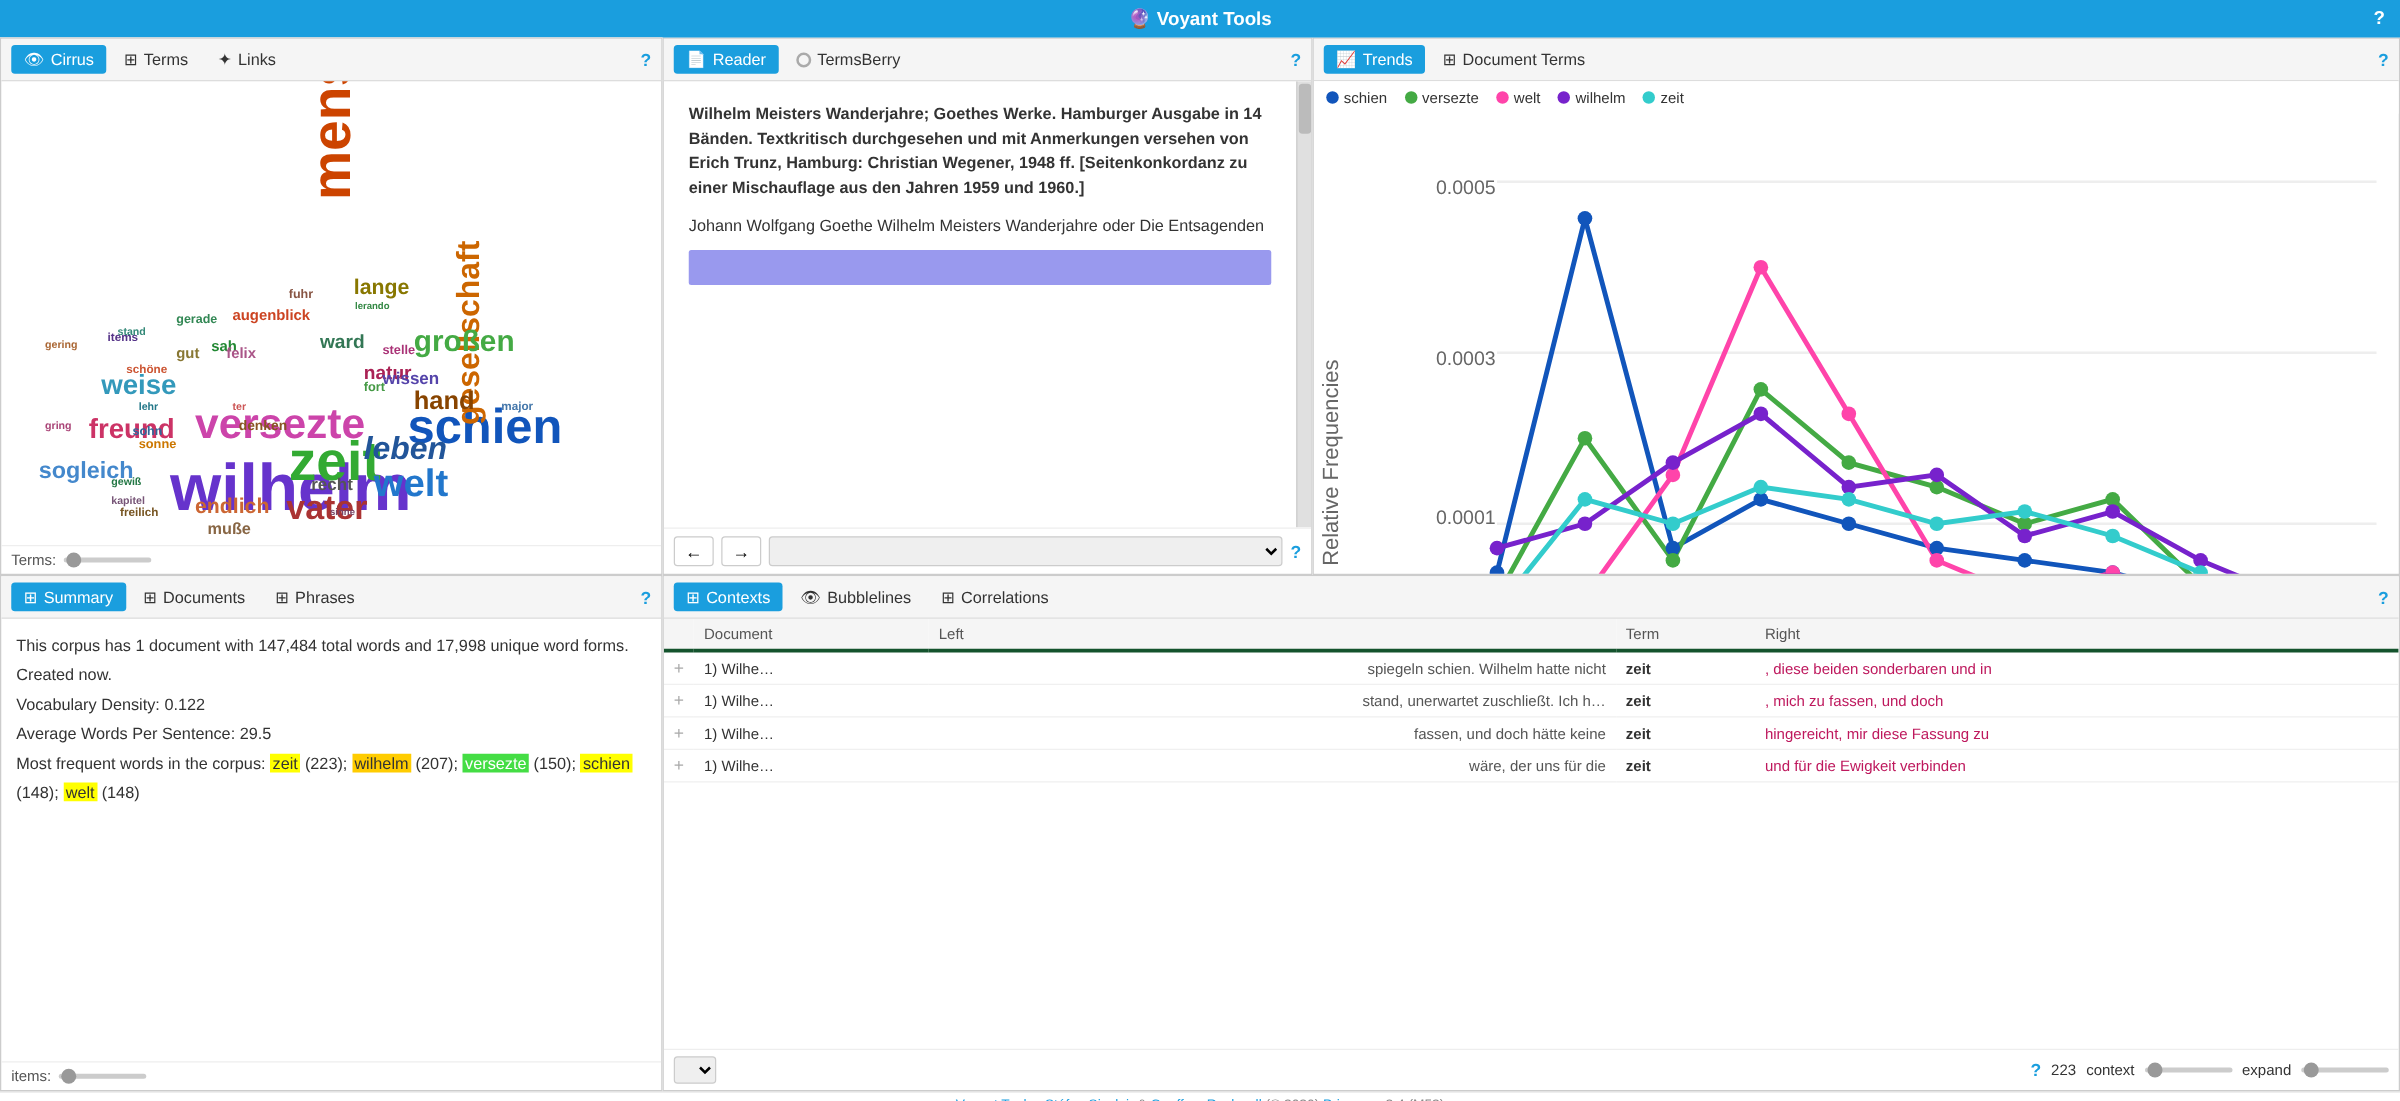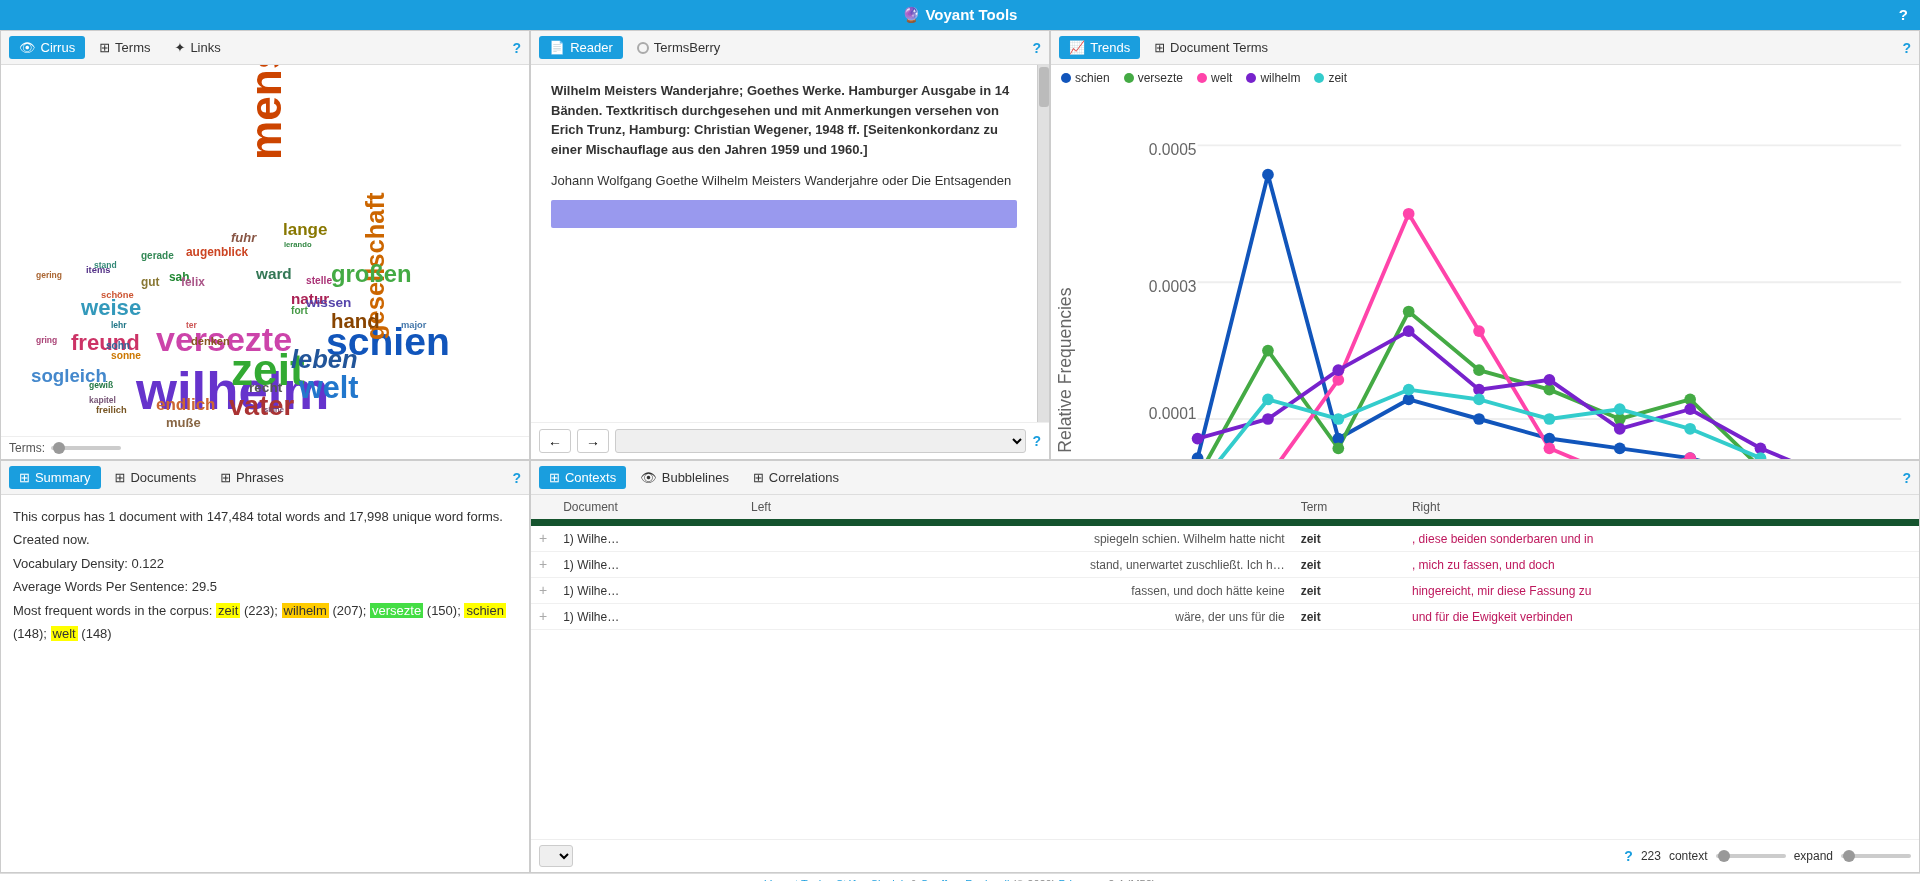--- a/index.html
+++ b/index.html
@@ -214,21 +214,21 @@
       flex: 1;
       overflow-y: auto;
     }
     table {
       width: 100%;
       border-collapse: collapse;
       font-size: 12px;
     }
     thead th {
       background: #f5f5f5;
-      border-bottom: 7px solid #14532d;
+      border-bottom: 3px solid #14532d;
       padding: 5px 8px;
       text-align: left;
       font-weight: normal;
       color: #555;
     }
     tbody tr {
       border-bottom: 1px solid #f0f0f0;
     }
     tbody td {
       padding: 5px 8px;
@@ -363,21 +363,21 @@
         <span class="word" style="font-size: 9.35px; color: rgb(204, 85, 51); left: 100px; top: 225px;">schöne</span>
         <span class="word" style="font-size: 9.35px; color: rgb(68, 119, 170); left: 400px; top: 255px;">major</span>
         <span class="word" style="font-size: 13px; color: rgb(136, 102, 68); left: 165px; top: 350px;">muße</span>
         <span class="word" style="font-size: 8.5px; color: rgb(34, 119, 68); left: 88px; top: 315px;">gewiß</span>
         <span class="word" style="font-size: 8.5px; color: rgb(119, 85, 119); left: 88px; top: 330px;">kapitel</span>
         <span class="word" style="font-size: 8.5px; color: rgb(170, 102, 51); left: 35px; top: 205px;">gering</span>
         <span class="word" style="font-size: 8.5px; color: rgb(51, 136, 119); left: 57px; top: 195px; padding-left: 36px;">stand</span>
         <span class="word" style="font-size: 8.5px; color: rgb(170, 68, 119); left: 35px; top: 270px;">gring</span>
         <span class="word" style="font-size: 8.5px; color: rgb(34, 119, 136); left: 110px; top: 255px;">lehr</span>
         <span class="word" style="font-size: 8.5px; color: rgb(204, 85, 85); left: 185px; top: 255px;">ter</span>
-        <span class="word" style="font-size: 13px; color: rgb(136, 85, 68); left: 230px; top: 165px; font-style: italic;">fuhr</span>
+        <span class="word" style="font-size: 10px; color: rgb(136, 85, 68); left: 230px; top: 165px;">fuhr</span>
         <span class="word" style="font-size: 7.65px; color: rgb(51, 136, 68); left: 252px; top: 175px; padding-left: 31px;">lerando</span>
         <span class="word" style="font-size: 7.65px; color: rgb(119, 68, 102); left: 263px; top: 340px;">sinne</span>
       </div>
 
     <div class="bottom-bar">
       <span>Terms:</span>
       <div class="slider-track">
         <div class="slider-thumb"></div>
       </div>
     </div>
@@ -585,20 +585,26 @@
         <span> (207); </span>
         <span style="background:#44dd44; color:white; padding:0 2px;">versezte</span>
         <span> (150); </span>
         <span style="background:#ffff00; padding:0 2px;">schien</span>
         <span> (148); </span>
         <span style="background:#ffff00; padding:0 2px;">welt</span>
         <span> (148)</span>
       </p>
     </div>
 
+    <div class="bottom-bar">
+      <span>items:</span>
+      <div class="slider-track">
+        <div class="slider-thumb"></div>
+      </div>
+    </div>
   </div>
 
   <div class="panel contexts-panel">
     <div class="toolbar">
       <button class="btn-active">
         <span>⊞</span>
         <span>Contexts</span>
       </button>
       <button class="btn-inactive">
         <span>👁</span>

